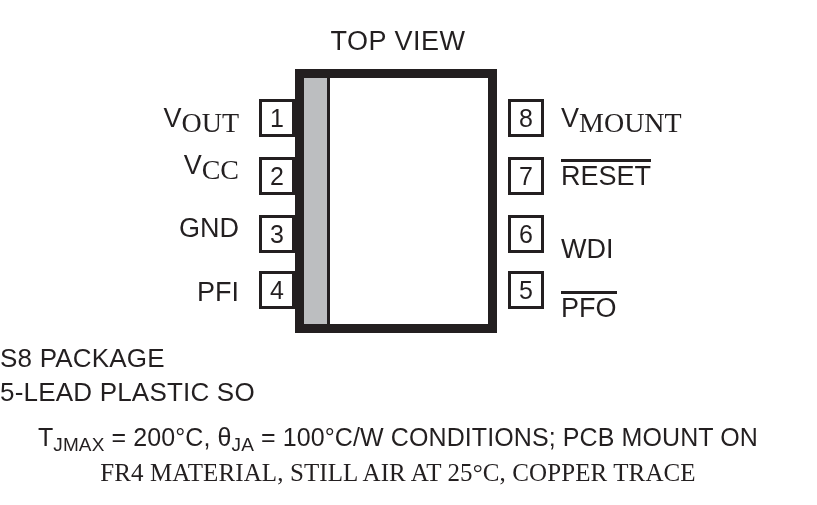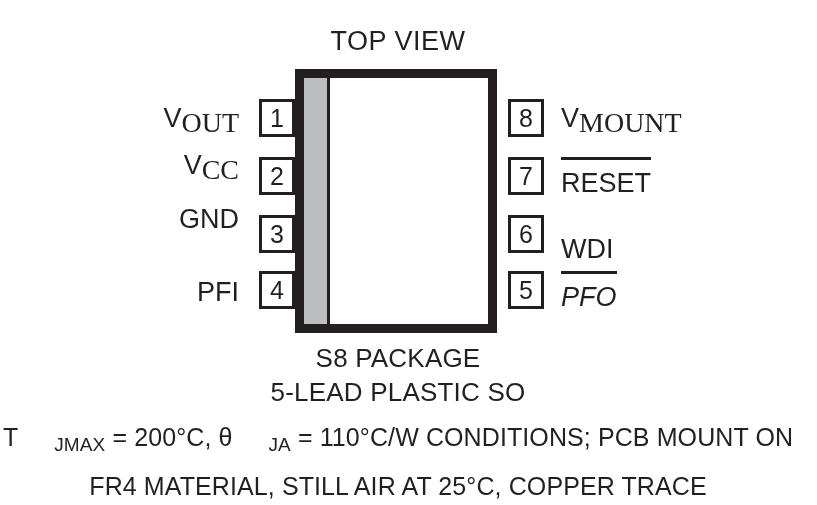--- a/index.html
+++ b/index.html
@@ -86,56 +86,54 @@
     font-size: 28px;
     vertical-align: baseline;
     position: relative;
     top: 5px;
     letter-spacing: 0;
     font-family: Liberation Serif, serif;
   }
   .ovl {
     display: inline-block;
     border-top: 3px solid #231f20;
-    padding-top: 9px;
+    padding-top: 0;
     line-height: 1.04;
     text-align: right;
   }
 
   
   .caption {
     position: absolute;
     left: 0;
     width: 796px;
-    text-align: center;
     font-size: 26px;
     color: #231f20;
     letter-spacing: 0.2px;
   }
   #caption-package { top: 343px; }
   #caption-leadtype { top: 377px; }
 
   .thermal-line {
     position: absolute;
     left: 0;
     width: 796px;
     text-align: center;
     font-size: 25px;
     color: #231f20;
     letter-spacing: 0.1px;
     white-space: nowrap;
   }
   #thermal-line-1 { top: 423px; }
-  #thermal-line-2 { top: 472px; }
+  #thermal-line-2 { top: 459px; font-family: Liberation Serif, serif; }
   .thermal-line sub {
     font-size: 19px;
     vertical-align: baseline;
     position: relative;
     top: 5px;
-    margin-left: 36px;
   }
 </style>
 </head>
 <body>
 
 <div id="top-view-title">TOP VIEW</div>
 
 <div id="package-body">
   <div id="package-notch-strip"></div>
 </div>
@@ -147,21 +145,21 @@
   <span>1</span>
 </div>
 
 <div class="pin-label left" style="top:146px;">
   <span>V</span><sub>CC</sub>
 </div>
 <div class="pin-box left" style="top:157px;">
   <span>2</span>
 </div>
 
-<div class="pin-label left" style="top:200px;text-align:right;">
+<div class="pin-label left" style="top:209px;text-align:right;">
   <span>GND</span>
 </div>
 <div class="pin-box left" style="top:215px;">
   <span>3</span>
 </div>
 
 <div class="pin-label left" style="top:273px;">
   <span>PFI</span>
 </div>
 <div class="pin-box left" style="top:271px;">
@@ -185,23 +183,23 @@
 <div class="pin-box right" style="top:215px;">
   <span>6</span>
 </div>
 <div class="pin-label right" style="top:230px;">
   <span>WDI</span>
 </div>
 
 <div class="pin-box right" style="top:271px;">
   <span>5</span>
 </div>
-<div class="pin-label right" style="top:271px;font-style:italic;">
+<div class="pin-label right" style="top:289px;">
   <span class="ovl">PFO</span>
 </div>
 
 <div class="caption" id="caption-package">S8 PACKAGE</div>
 <div class="caption" id="caption-leadtype">5-LEAD PLASTIC SO</div>
 
 <div class="thermal-line" id="thermal-line-1">
-  <span>T</span><sub>JMAX</sub><span> = 200°C, </span><span>θ</span><sub>JA</sub><span> = 110°C/W CONDITIONS; PCB MOUNT ON</span>
+  <span>T</span><sub>JMAX</sub><span> = 200°C, </span><span>θ</span><sub>JA</sub><span> = 100°C/W CONDITIONS; PCB MOUNT ON</span>
 </div>
 <div class="thermal-line" id="thermal-line-2">FR4 MATERIAL, STILL AIR AT 25°C, COPPER TRACE</div>
 
 </body></html>

